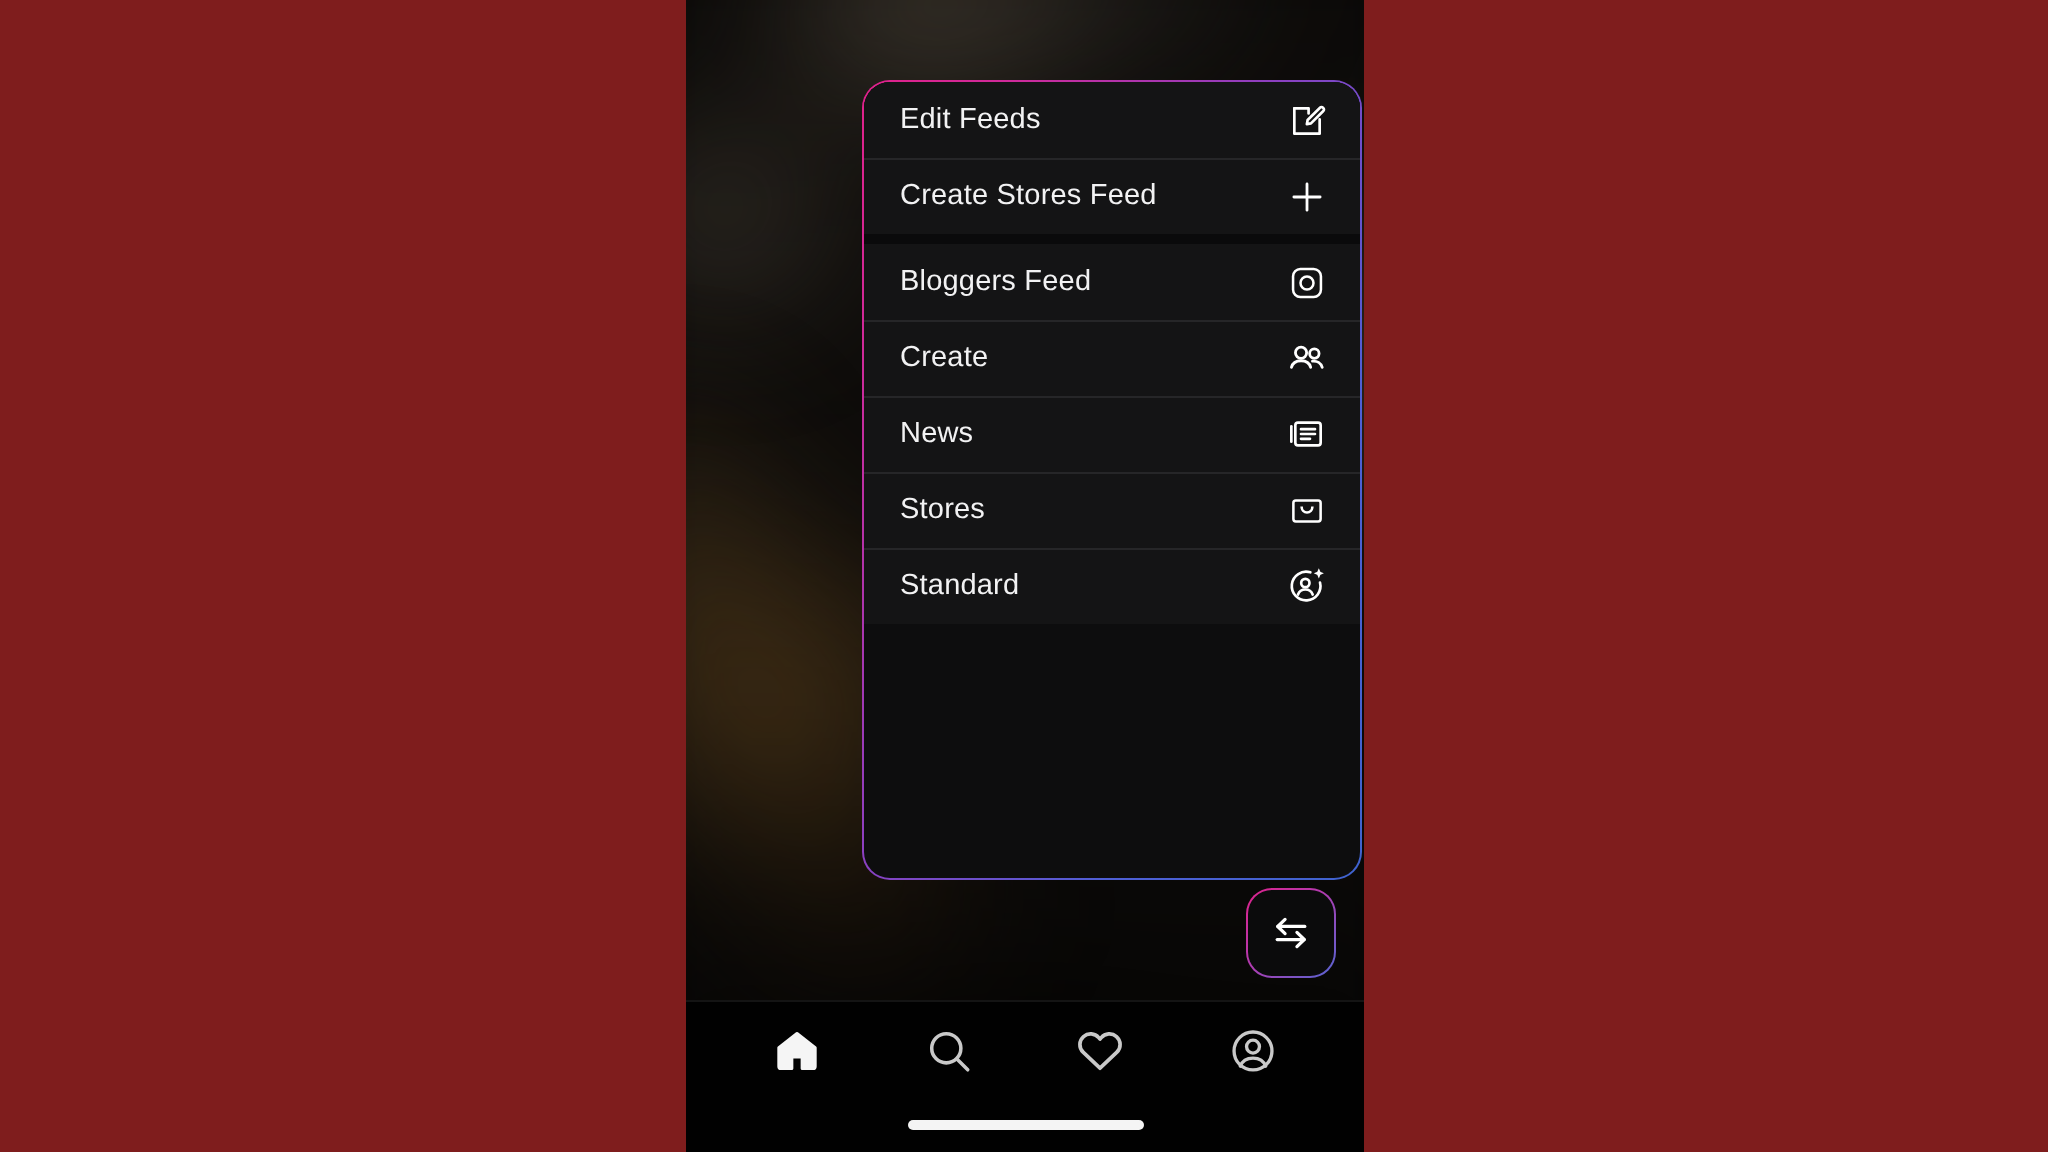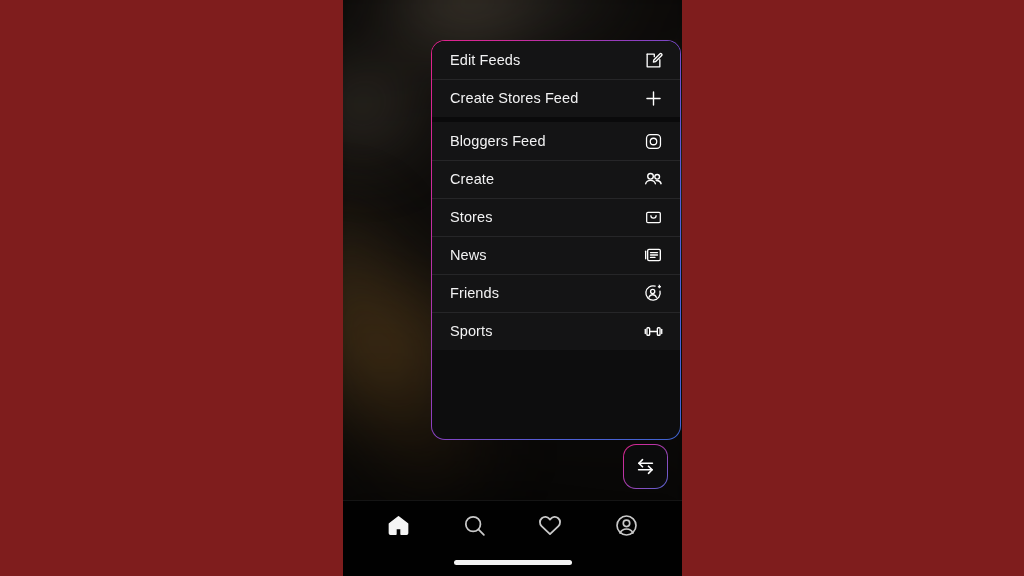--- a/index.html
+++ b/index.html
@@ -164,65 +164,53 @@
               <circle cx="8.6" cy="8.4" r="3.2"></circle>
               <circle cx="16.2" cy="8.9" r="2.7"></circle>
               <path d="M3.1 16.8c.6-2.4 2.8-3.8 5.5-3.8s4.9 1.4 5.5 3.8"></path>
               <path d="M15.1 13.2c2.6-.2 4.9 1.1 5.6 3.6"></path>
             </svg>
           </span>
         </div>
 
 
         <div class="menu-item">
-          <span class="menu-label">Stores</span>
-          <span class="menu-icon">
-            <svg width="19" height="19" viewBox="0 0 24 24" fill="none" stroke="currentColor" stroke-width="1.6" stroke-linejoin="round">
-              <rect x="3.4" y="5.4" width="17.2" height="13.2" rx="1.5"></rect>
-              <path d="M8.6 9.2c0 2.2 1.5 3.7 3.4 3.7s3.4-1.5 3.4-3.7"></path>
-            </svg>
-          </span>
-        </div>
-
-        <div class="menu-item">
           <span class="menu-label">News</span>
           <span class="menu-icon">
             <svg width="20" height="20" viewBox="0 0 24 24" fill="none" stroke="currentColor" stroke-width="1.6" stroke-linecap="round" stroke-linejoin="round">
               <path d="M3.2 7.4v9.2"></path>
               <rect x="5.6" y="5.2" width="15.2" height="13.6" rx="1.6"></rect>
               <path d="M9 9.1h8.4M9 12h8.4M9 14.9h5.4"></path>
             </svg>
           </span>
         </div>
 
-
-        <div class="menu-item">
-          <span class="menu-label">Friends</span>
+        <div class="menu-item">
+          <span class="menu-label">Stores</span>
+          <span class="menu-icon">
+            <svg width="19" height="19" viewBox="0 0 24 24" fill="none" stroke="currentColor" stroke-width="1.6" stroke-linejoin="round">
+              <rect x="3.4" y="5.4" width="17.2" height="13.2" rx="1.5"></rect>
+              <path d="M8.6 9.2c0 2.2 1.5 3.7 3.4 3.7s3.4-1.5 3.4-3.7"></path>
+            </svg>
+          </span>
+        </div>
+
+
+        <div class="menu-item">
+          <span class="menu-label">Standard</span>
           <span class="menu-icon">
             <svg width="20" height="20" viewBox="0 0 24 24" fill="none" stroke="currentColor" stroke-width="1.6" stroke-linecap="round">
               <path d="M20.4 9.9A8.6 8.6 0 1 1 14.6 3.8"></path>
               <circle cx="11.6" cy="10.2" r="2.5"></circle>
               <path d="M7.2 17.1c.7-1.9 2.4-3 4.4-3s3.7 1.1 4.4 3"></path>
               <path d="M19.7 2.6l.55 1.25 1.25.55-1.25.55-.55 1.25-.55-1.25-1.25-.55 1.25-.55z" fill="currentColor" stroke-width="1"></path>
             </svg>
           </span>
         </div>
 
-        <div class="menu-item">
-          <span class="menu-label">Sports</span>
-          <span class="menu-icon">
-            <svg width="21" height="21" viewBox="0 0 24 24" fill="none" stroke="currentColor" stroke-width="1.55" stroke-linecap="round" stroke-linejoin="round">
-              <path d="M2.6 9.6v4.8"></path>
-              <rect x="4.5" y="7.7" width="3.1" height="8.6" rx="1"></rect>
-              <rect x="16.4" y="7.7" width="3.1" height="8.6" rx="1"></rect>
-              <path d="M21.4 9.6v4.8"></path>
-              <path d="M7.6 12h8.8"></path>
-            </svg>
-          </span>
-        </div>
 
       </div>
     </div>
 
     <div id="swap-fab">
       <span>
         <svg width="23" height="23" viewBox="0 0 24 24" fill="none" stroke="currentColor" stroke-width="1.7" stroke-linecap="round" stroke-linejoin="round">
           <path d="M19.2 8.6H5.1"></path>
             <path d="M8.9 4.9 5.1 8.6l3.8 3.7"></path>
           <path d="M4.8 15.4h14.1"></path>

